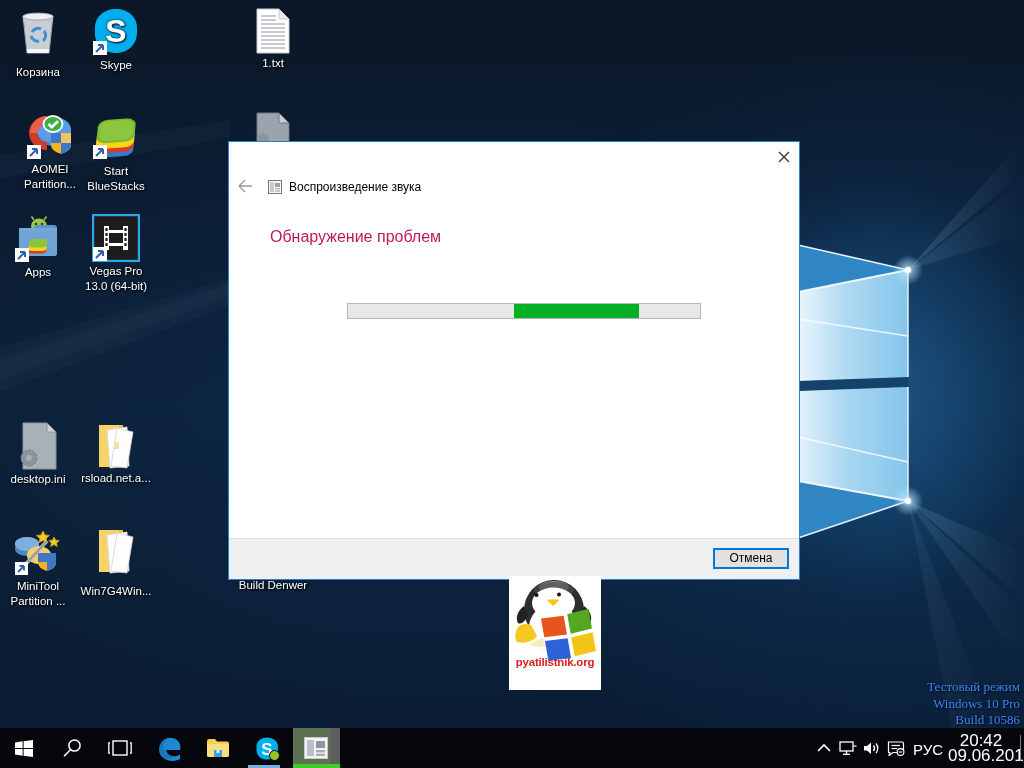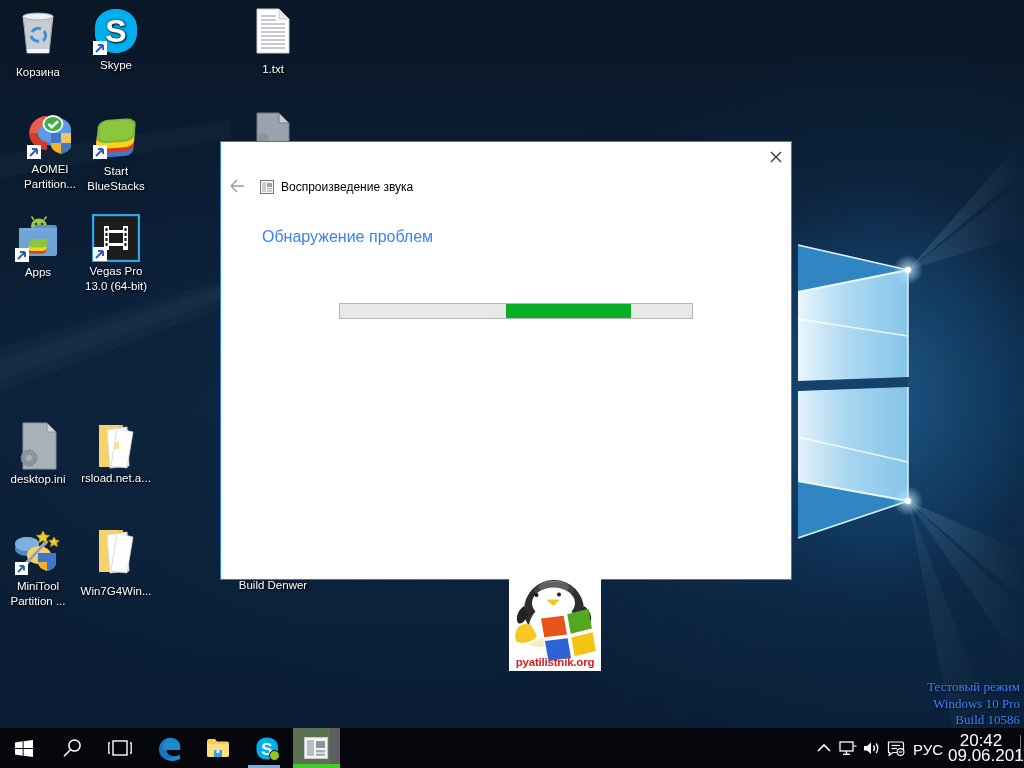--- a/index.html
+++ b/index.html
@@ -12,29 +12,29 @@
       radial-gradient(ellipse 230px 280px at 872px 390px, rgba(30,120,195,0.30) 0%, rgba(30,120,195,0.10) 55%, rgba(30,120,195,0) 78%),
       radial-gradient(ellipse 530px 520px at 882px 430px, rgba(18,80,135,0.38) 0%, rgba(18,80,135,0) 74%),
       radial-gradient(ellipse 700px 450px at 430px 430px, rgba(20,60,105,0.25) 0%, rgba(20,60,105,0) 75%),
       linear-gradient(180deg, #0a1727 0%, #0b1d33 30%, #0c2138 55%, #0a1c33 100%);
   }
   
   .dicon{position:absolute;width:76px;text-align:center;color:#fff;font-size:11.5px;line-height:15px;
          text-shadow:1px 1px 2px rgba(0,0,0,0.9),0 0 3px rgba(0,0,0,0.7);}
   .dicon svg{display:block;margin:0 auto;}
   
-  #dlg{left:220px;top:141px;width:570px;height:437px;background:#fff;border:1px solid #2a7fd4;}
+  #dlg{left:228px;top:141px;width:570px;height:437px;background:#fff;border:1px solid #2a7fd4;}
   #dlg .foot{position:absolute;left:0;right:0;bottom:0;height:40px;background:#f0f0f0;border-top:1px solid #dfdfdf;}
   #btnCancel{position:absolute;right:10px;top:9px;width:72px;height:17px;background:#e1e1e1;border:2px solid #0078d7;
              font-size:12px;font-family:"Liberation Sans",sans-serif;color:#000;text-align:center;line-height:16px;}
   
   #tb{left:0;top:728px;width:1024px;height:40px;background:#05070c;}
   .tray{color:#fff;font-size:17px;}
   
-  #wm{left:509px;top:576px;width:92px;height:95px;background:#fff;}
+  #wm{left:509px;top:576px;width:92px;height:114px;background:#fff;}
 </style>
 </head>
 <body>
 <div id="wall" class="abs"></div>
 <svg id="hero" class="abs" style="left:0;top:0" width="1024" height="728" viewBox="0 0 1024 728">
   <defs>
     <linearGradient id="paneT" x1="0" y1="0" x2="1" y2="0">
       <stop offset="0" stop-color="#e9f6fd"></stop>
         <stop offset="0.45" stop-color="#aed9f2"></stop>
         <stop offset="1" stop-color="#85c5ea"></stop>
@@ -130,21 +130,21 @@
         <line x1="5" y1="12" x2="20" y2="12"></line>
       <line x1="5" y1="16" x2="29" y2="16"></line>
         <line x1="5" y1="20" x2="29" y2="20"></line>
       <line x1="5" y1="24" x2="29" y2="24"></line>
         <line x1="5" y1="28" x2="29" y2="28"></line>
       <line x1="5" y1="32" x2="29" y2="32"></line>
         <line x1="5" y1="36" x2="29" y2="36"></line>
       <line x1="5" y1="40" x2="29" y2="40"></line>
     </g>
   </svg>
-  <div style="margin-top:8px;text-align:center;">1.txt</div>
+  <div style="margin-top:2px;text-align:center;">1.txt</div>
 </div>
 
 <div class="dicon" style="left:12px;top:112px;">
   <svg width="48" height="48" viewBox="0 0 48 48">
     <ellipse cx="28" cy="20" rx="17" ry="14" fill="#4a86d8"></ellipse>
     <ellipse cx="28" cy="18" rx="17" ry="13" fill="#5f9ae8"></ellipse>
     <path d="M21 4 A 18 17 0 1 0 21 38 L21 30 A 10 9 0 1 1 21 12 Z" fill="#d23b27"></path>
     <path d="M21 4 A 18 17 0 0 0 4 21 L12 21 A 10 9 0 0 1 21 12 Z" fill="#e8604c"></path>
     <ellipse cx="27" cy="12" rx="9.5" ry="8" fill="#3fae49" stroke="#fff" stroke-width="1.8"></ellipse>
     <path d="M22.5 12 l3.2 3.2 l6.3 -6" stroke="#fff" stroke-width="2.6" fill="none"></path>
@@ -303,23 +303,26 @@
     <path d="M15 7 H2 M2 7 L8 1 M2 7 L8 13" stroke="#999" stroke-width="1.4" fill="none"></path>
   </svg>
   <svg class="abs" style="left:39px;top:38px;" width="14" height="14" viewBox="0 0 14 14">
     <rect x="0.5" y="0.5" width="13" height="13" fill="#f4f6f8" stroke="#777"></rect>
     <rect x="2" y="2" width="4" height="10" fill="#c8cdd3"></rect>
     <rect x="7" y="3" width="5" height="4" fill="#9aa2ab"></rect>
     <rect x="7" y="8" width="5" height="1.4" fill="#b5bbc2"></rect>
     <rect x="7" y="10.4" width="5" height="1.4" fill="#b5bbc2"></rect>
   </svg>
   <div class="abs" style="left:60px;top:38px;font-size:12px;color:#000;">Воспроизведение звука</div>
-  <div class="abs" style="left:41px;top:86px;font-size:16px;color:#3b82f6;">Обнаружение проблем</div>
+  <div class="abs" style="left:41px;top:86px;font-size:16px;color:#be185d;">Обнаружение проблем</div>
   <div class="abs" style="left:118px;top:161px;width:352px;height:14px;background:#e8e8e6;border:1px solid #b6b6b6;">
     <div style="position:absolute;left:166px;top:0;width:125px;height:14px;background:#06b025;"></div>
+  </div>
+  <div class="foot">
+    <div id="btnCancel">Отмена</div>
   </div>
 </div>
 
 <div id="wm" class="abs">
 <svg width="92" height="93" viewBox="0 0 92 93">
   <rect width="92" height="93" fill="#fff"></rect>
 
   <circle cx="45" cy="34" r="30" fill="#2d2d2d"></circle>
   <ellipse cx="45" cy="11" rx="15" ry="6" fill="#909090"></ellipse>
   <ellipse cx="45" cy="14" rx="20" ry="8" fill="#4a4a4a" opacity="0.7"></ellipse>

